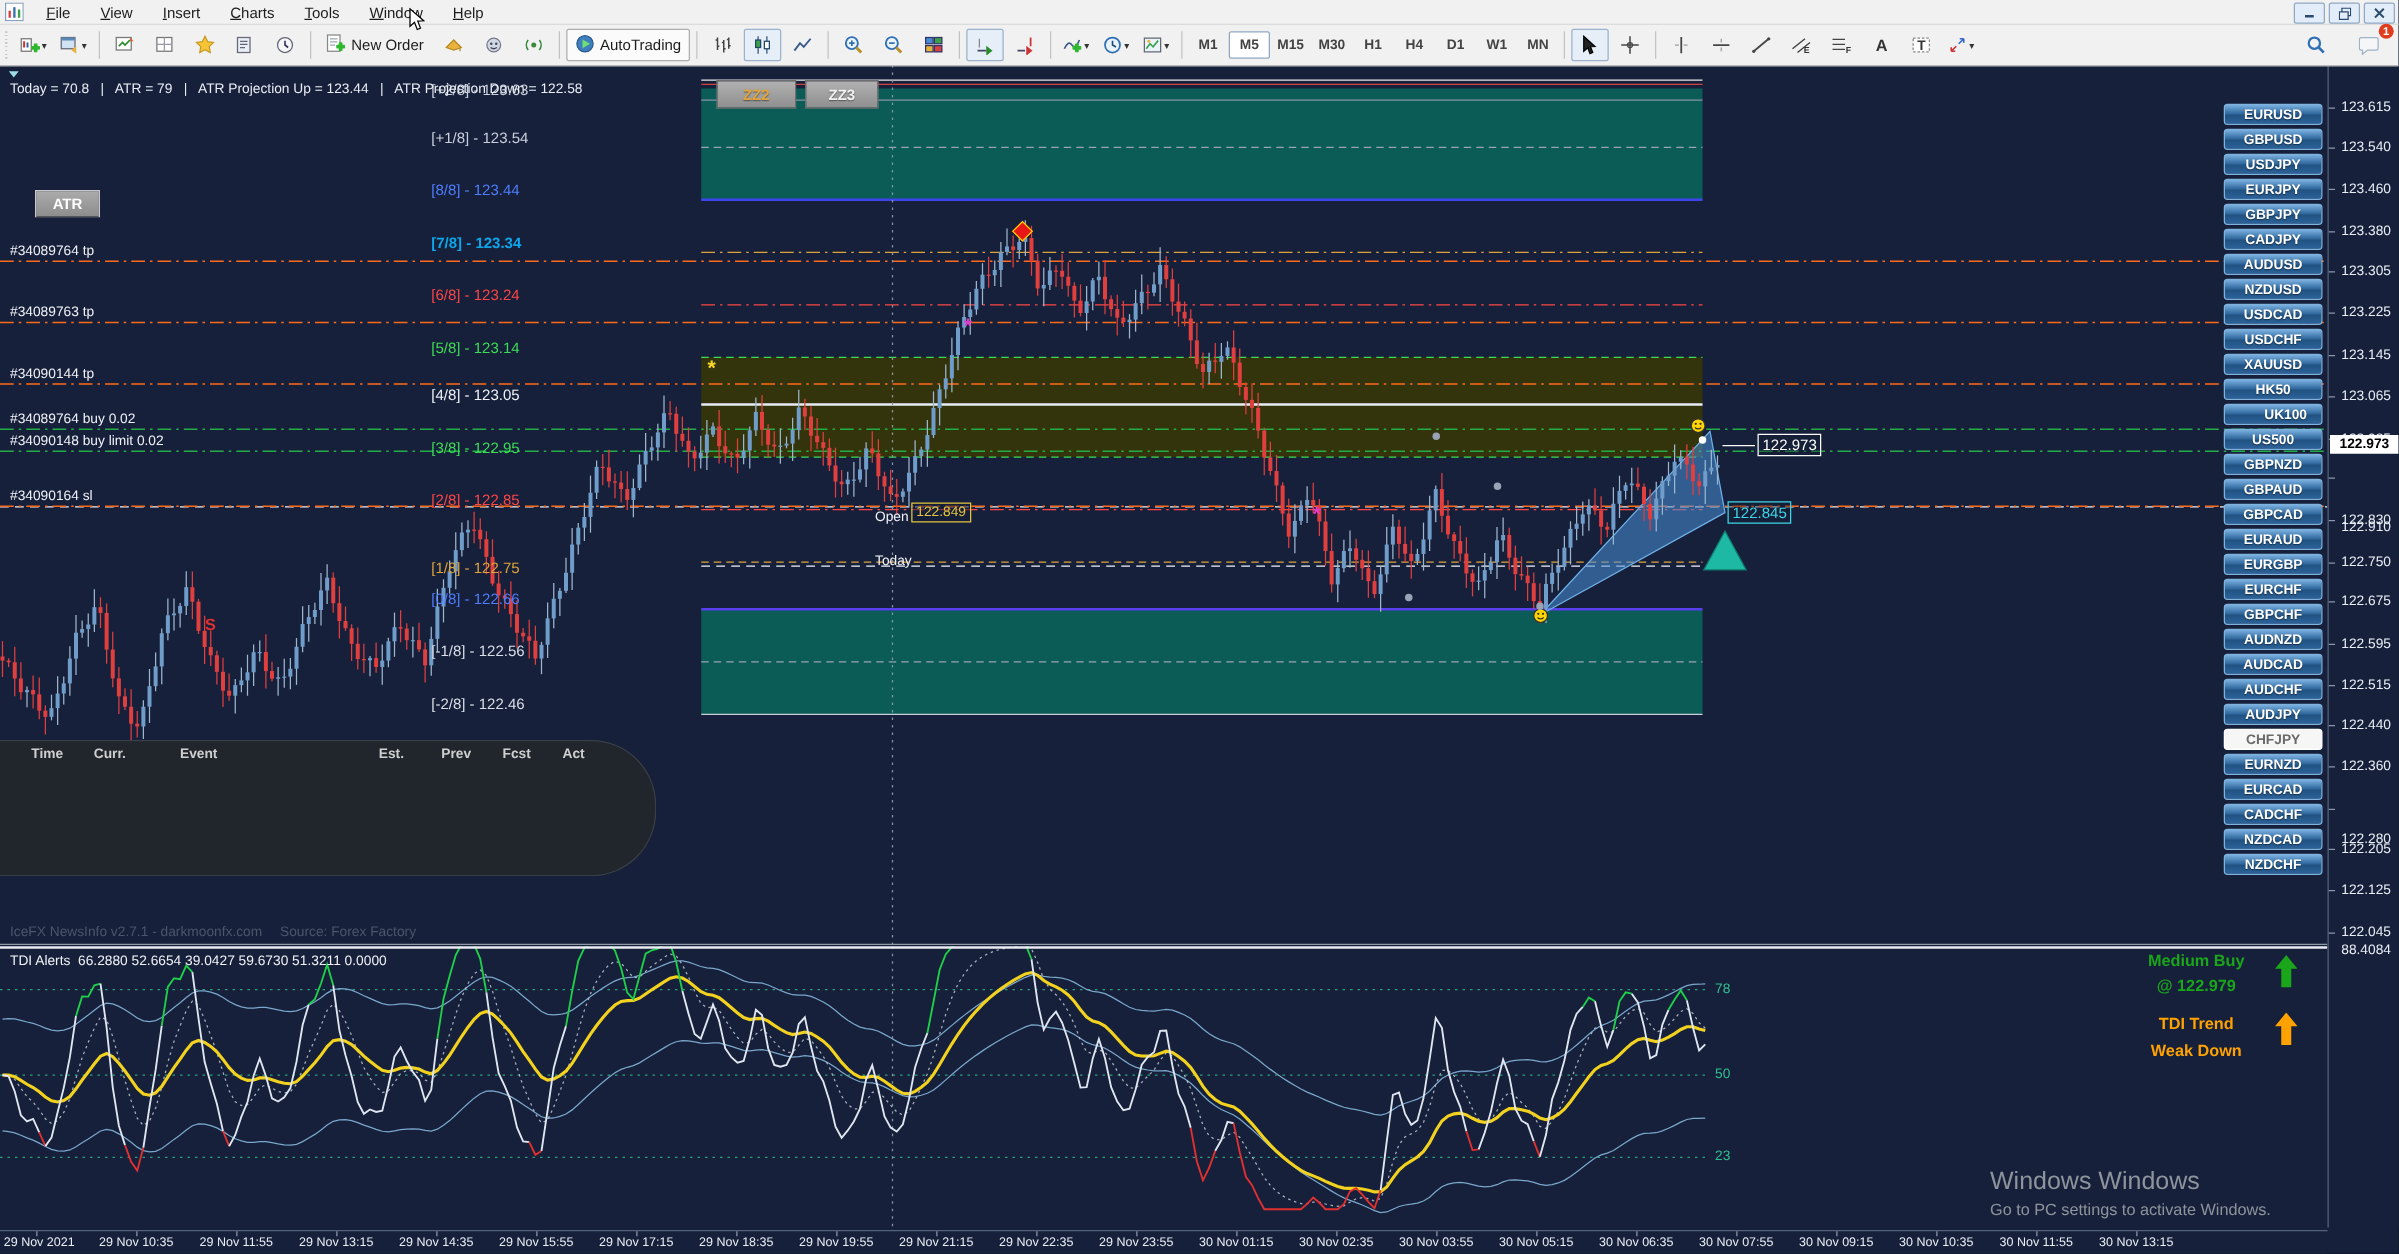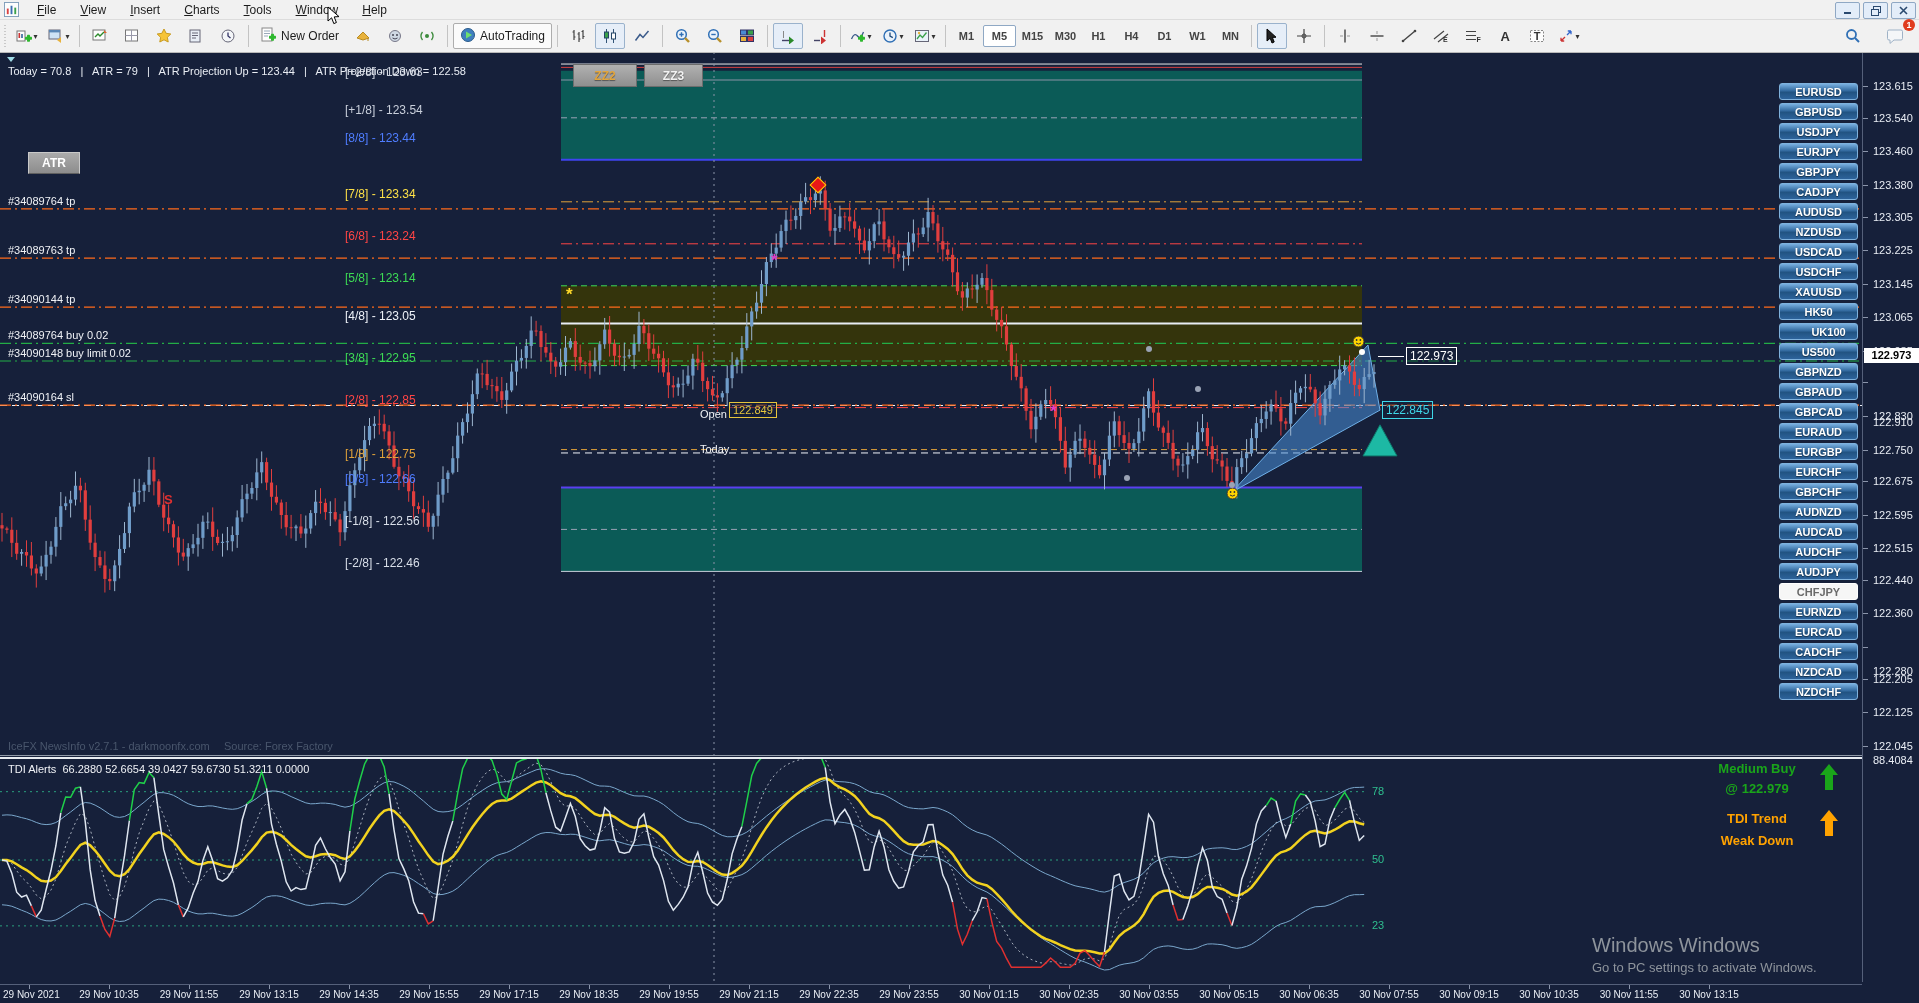--- a/index.html
+++ b/index.html
@@ -1022,22 +1022,22 @@
   <div class="divider" style="top:757px;height:2px;background:#e8ecf2"></div>
 
   <div class="ovl dd-tri"></div>
   <div class="ovl statusline">Today = 70.8   |   ATR = 79   |   ATR Projection Up = 123.44   |   ATR Projection Down = 122.58</div>
   <div class="ovl atrbtn">ATR</div>
   <div id="overlay-root">
       <div class="ovl zzbtn" style="left: 573px; top: 64px; width: 62px; color: rgb(226, 165, 60);">ZZ2</div>
       <div class="ovl zzbtn" style="left: 644px; top: 64px; width: 57px; color: rgb(242, 242, 242);">ZZ3</div>
       <div class="ovl mlabel" style="left: 345px; top: 65px; color: rgb(201, 207, 219);">[+2/8] - 123.63</div>
       <div class="ovl mlabel" style="left: 345px; top: 102.8px; color: rgb(201, 207, 219);">[+1/8] - 123.54</div>
-      <div class="ovl mlabel" style="left: 345px; top: 131px; color: rgb(79, 125, 255);">[8/8] - 123.44</div>
-      <div class="ovl mlabel" style="left: 345px; top: 186.8px; color: #fde047;">[7/8] - 123.34</div>
+      <div class="ovl mlabel" style="left: 345px; top: 145px; color: rgb(79, 125, 255);">[8/8] - 123.44</div>
+      <div class="ovl mlabel" style="left: 345px; top: 186.8px; color: #0ea5e9; font-weight: bold;">[7/8] - 123.34</div>
       <div class="ovl mlabel" style="left: 345px; top: 228.8px; color: rgb(255, 69, 69);">[6/8] - 123.24</div>
       <div class="ovl mlabel" style="left: 345px; top: 270.8px; color: rgb(61, 220, 85);">[5/8] - 123.14</div>
       <div class="ovl mlabel" style="left: 345px; top: 308.6px; color: rgb(238, 242, 248);">[4/8] - 123.05</div>
       <div class="ovl mlabel" style="left: 345px; top: 350.6px; color: rgb(61, 220, 85);">[3/8] - 122.95</div>
       <div class="ovl mlabel" style="left: 345px; top: 392.6px; color: rgb(255, 69, 69);">[2/8] - 122.85</div>
       <div class="ovl mlabel" style="left: 345px; top: 434.6px; color: rgb(224, 162, 58); margin-top: 12px;">[1/8] - 122.75</div>
       <div class="ovl mlabel" style="left: 345px; top: 472.4px; color: rgb(79, 125, 255);">[0/8] - 122.66</div>
       <div class="ovl mlabel" style="left: 345px; top: 514.4px; color: rgb(217, 223, 233);">[-1/8] - 122.56</div>
       <div class="ovl mlabel" style="left: 345px; top: 556.4px; color: rgb(217, 223, 233);">[-2/8] - 122.46</div>
       <div class="ovl olabel" style="left: 8px; top: 194.94px;">#34089764 tp</div>
@@ -1073,20 +1073,31 @@
       <div class="marker" style="left: 1359px; top: 349.16px; width: 6px; height: 6px; border-radius: 50%; background: rgb(255, 255, 255); position: absolute; z-index: 24;"></div>
       <div class="ovl tdilabel" style="left: 1372px; top: 784.68px;">78</div>
       <div class="ovl tdilabel" style="left: 1372px; top: 853px;">50</div>
       <div class="ovl tdilabel" style="left: 1372px; top: 918.88px;">23</div>
     </div>
 
   <div class="ovl openlbl" style="left:700px;top:408px">Open</div>
   <div class="ovl openbox" style="left:729px;top:402px">122.849</div>
   <div class="ovl openlbl" style="left:700px;top:443px">Today</div>
 
+  <div class="ovl newspanel">
+    <div id="news-headers">
+        <div class="newshdr" style="left: 25px;">Time</div>
+        <div class="newshdr" style="left: 75px;">Curr.</div>
+        <div class="newshdr" style="left: 144px;">Event</div>
+        <div class="newshdr" style="left: 303px;">Est.</div>
+        <div class="newshdr" style="left: 353px;">Prev</div>
+        <div class="newshdr" style="left: 402px;">Fcst</div>
+        <div class="newshdr" style="left: 450px;">Act</div>
+      </div>
+  </div>
   <div class="ovl newsfoot" style="left:8px;top:740px">IceFX NewsInfo v2.7.1  -  darkmoonfx.com</div>
   <div class="ovl newsfoot" style="left:224px;top:740px">Source: Forex Factory</div>
 
   <div class="ovl tdititle">
     <span>TDI Alerts</span>&nbsp;
     <span>66.2880 52.6654 39.0427 59.6730 51.3211 0.0000</span>
   </div>
 
   <div class="ovl sigtext" style="left: 1677px; top: 761px; color: rgb(26, 165, 26);">Medium Buy</div>
   <div class="ovl sigtext" style="left: 1677px; top: 781px; color: rgb(26, 165, 26);">@ 122.979</div>

